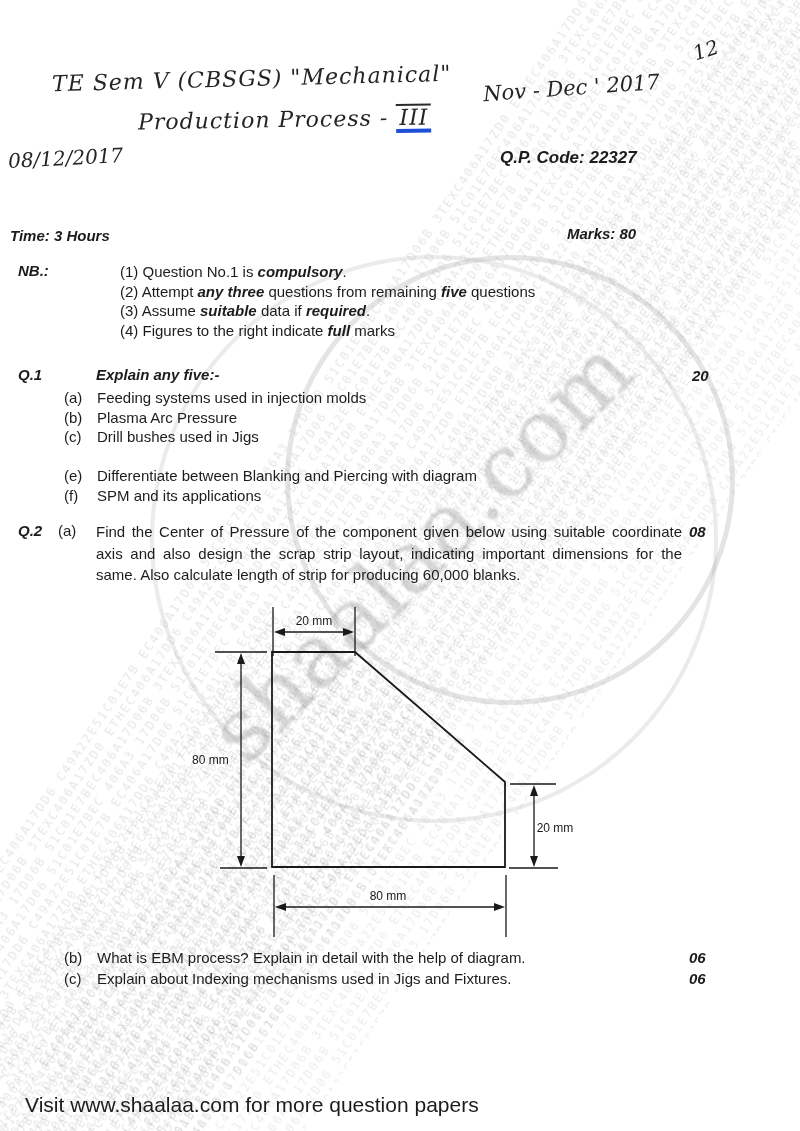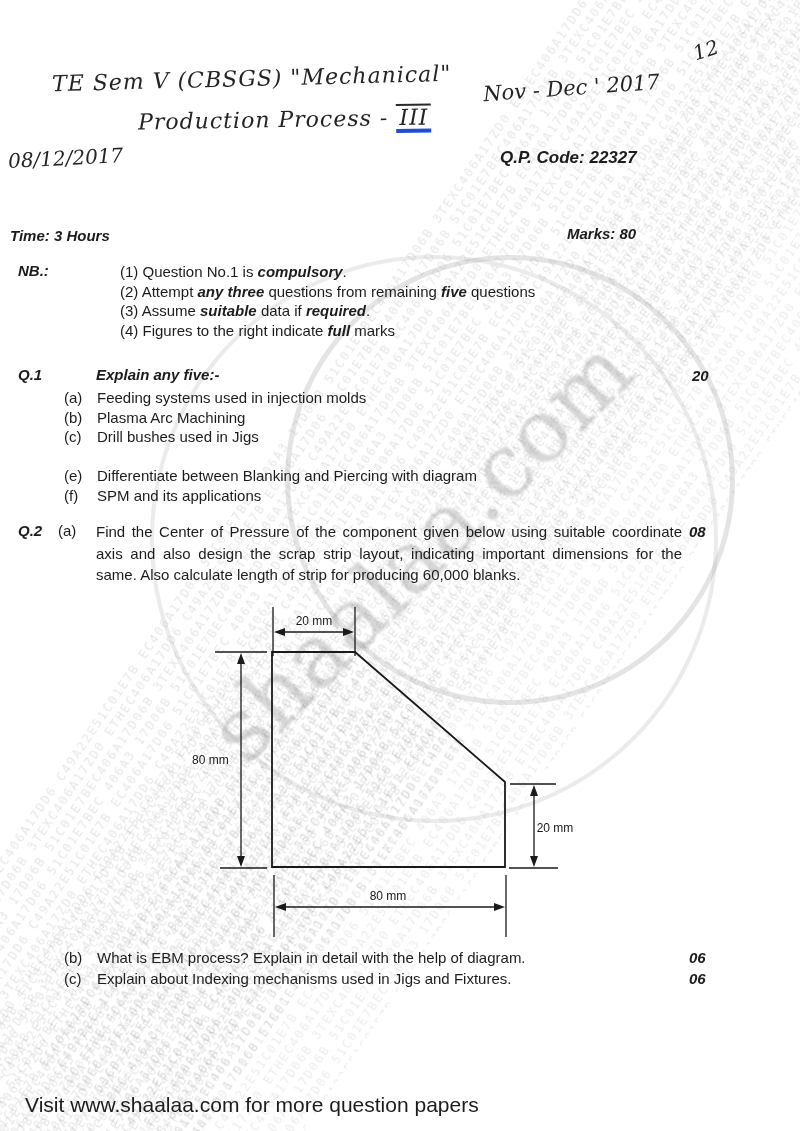--- a/index.html
+++ b/index.html
@@ -58,21 +58,21 @@
     <div class="nbline"><span>(2) Attempt </span><span class="b">any three</span><span> questions from remaining </span><span class="b">five</span><span> questions</span></div>
     <div class="nbline"><span>(3) Assume </span><span class="b">suitable</span><span> data if </span><span class="b">required</span><span>.</span></div>
     <div class="nbline"><span>(4) Figures to the right indicate </span><span class="b">full</span><span> marks</span></div>
   </div>
 
   <div class="abs b fg" style="left:18px;top:366px;">Q.1</div>
   <div class="abs fg" style="left:96px;top:366px;"><span class="b">Explain </span><span class="b">any five</span><span class="b">:-</span></div>
   <div class="abs b fg" style="left:692px;top:367px;">20</div>
 
   <div class="abs fg" style="left:64px;top:389px;"><span class="ilabel">(a)</span><span>Feeding systems used in injection molds</span></div>
-  <div class="abs fg" style="left:64px;top:409px;"><span class="ilabel">(b)</span><span>Plasma Arc Machining</span></div>
+  <div class="abs fg" style="left:64px;top:409px;"><span class="ilabel">(b)</span><span>Plasma Arc Pressure</span></div>
   <div class="abs fg" style="left:64px;top:428px;"><span class="ilabel">(c)</span><span>Drill bushes used in Jigs</span></div>
   <div class="abs fg" style="left:64px;top:467px;"><span class="ilabel">(e)</span><span>Differentiate between Blanking and Piercing with diagram</span></div>
   <div class="abs fg" style="left:64px;top:487px;"><span class="ilabel">(f)</span><span>SPM and its applications</span></div>
 
   <div class="abs b fg" style="left:18px;top:522px;">Q.2</div>
   <div class="abs fg" style="left:58px;top:522px;">(a)</div>
   <div class="abs para fg" style="left:96px;top:521px;width:586px;">Find the Center of Pressure of the component given below using suitable coordinate axis and also design the scrap strip layout, indicating important dimensions for the same. Also calculate length of strip for producing 60,000 blanks.</div>
   <div class="abs b fg" style="left:689px;top:523px;">08</div>
 
   <svg class="fg" style="position:absolute;left:178px;top:594px;" width="400" height="345" viewBox="0 0 400 345">

